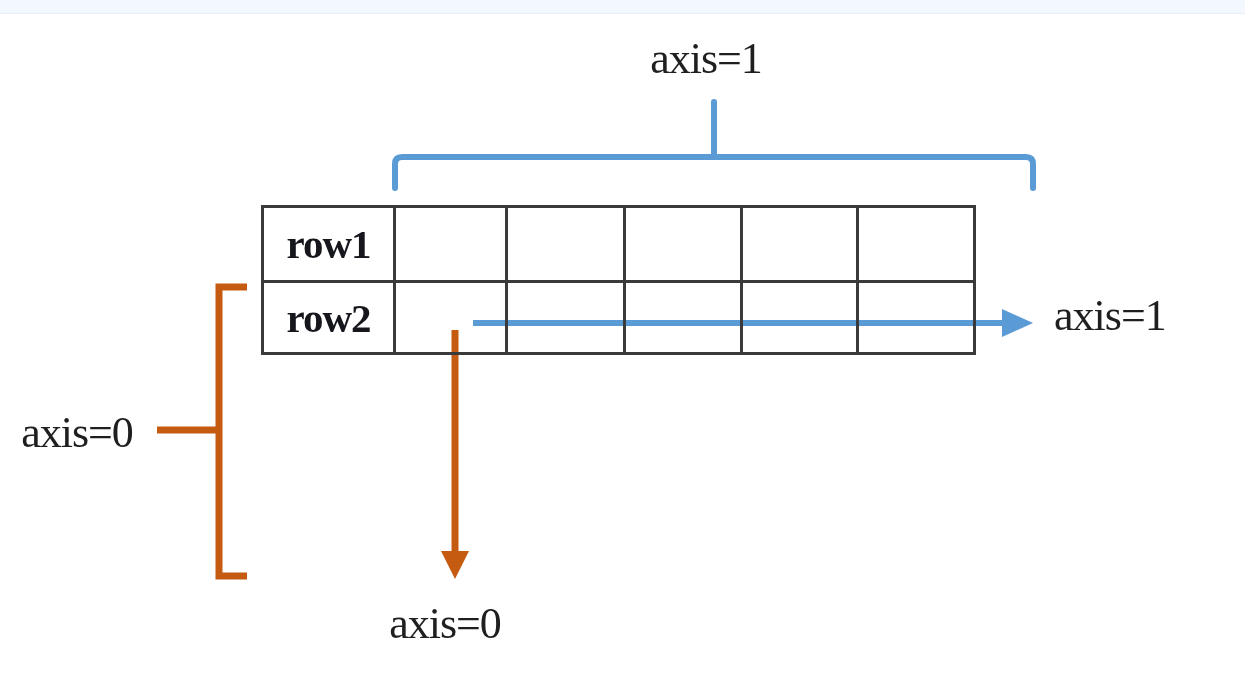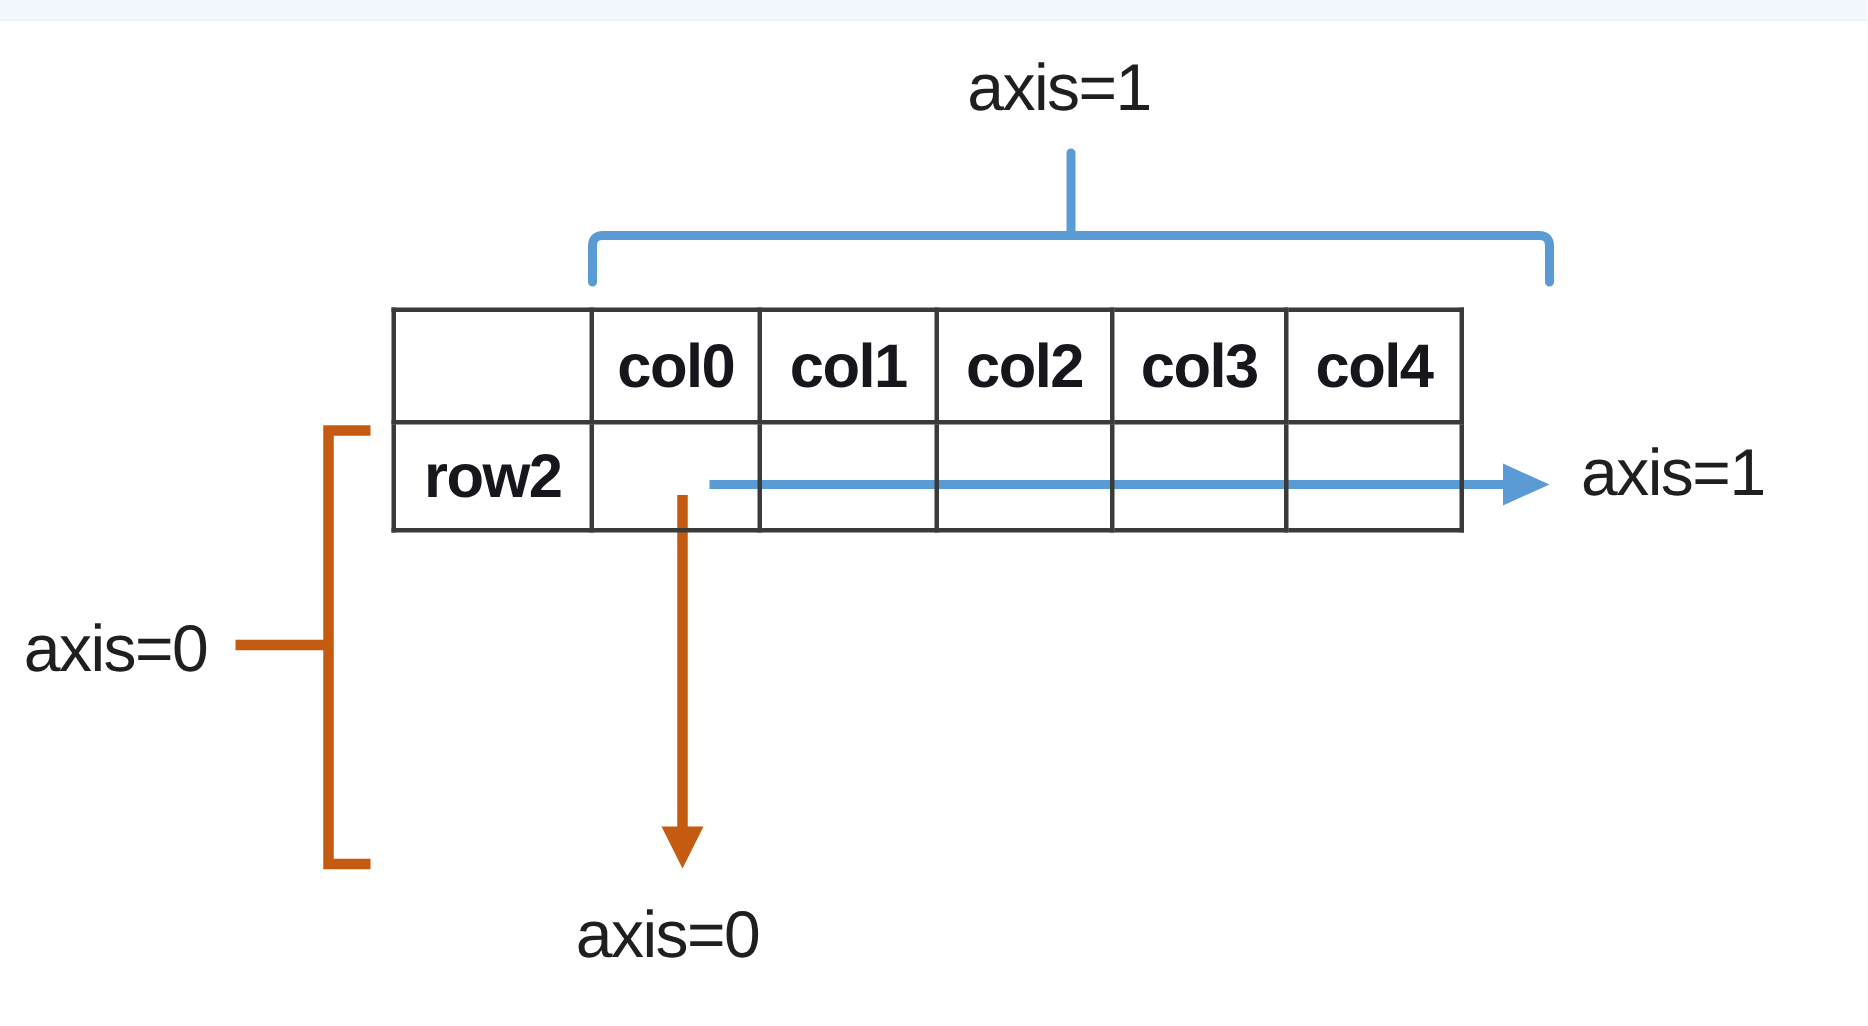--- a/index.html
+++ b/index.html
@@ -1,21 +1,21 @@
 <!DOCTYPE html>
 <html><head>
 <meta charset="utf-8">
 <style>
   html,body{margin:0;padding:0;background:#ffffff;}
   #stage{
     position:relative;
     width:1245px;height:684px;
     background:#ffffff;
     overflow:hidden;
-    font-family:Liberation Sans, sans-serif;
+    font-family:Liberation Serif, serif;
   }
   .top-bar{
     position:absolute;left:0;top:0;width:1245px;height:13px;
     background:#f2f8fd;border-bottom:1px solid #e8f1fa;
   }
   .axis-label{
     position:absolute;
     font-size:44px;
     color:#1f1f1f;
     letter-spacing:-1px;
@@ -92,27 +92,27 @@
   <table id="axis-table">
     <colgroup>
       <col style="width:132px">
         <col style="width:112px">
         <col style="width:118px">
       <col style="width:117px">
         <col style="width:116px">
         <col style="width:117px">
     </colgroup>
     <tbody>
-        <tr>
+    <tr>
+      <td>row1</td>
       <td></td>
-      <td>col0</td>
-      <td>col1</td>
-      <td>col2</td>
-      <td>col3</td>
-      <td>col4</td>
+      <td></td>
+      <td></td>
+      <td></td>
+      <td></td>
     </tr>
     <tr>
       <td>row2</td>
       <td></td>
       <td></td>
       <td></td>
       <td></td>
       <td></td>
     </tr>
   </tbody>

